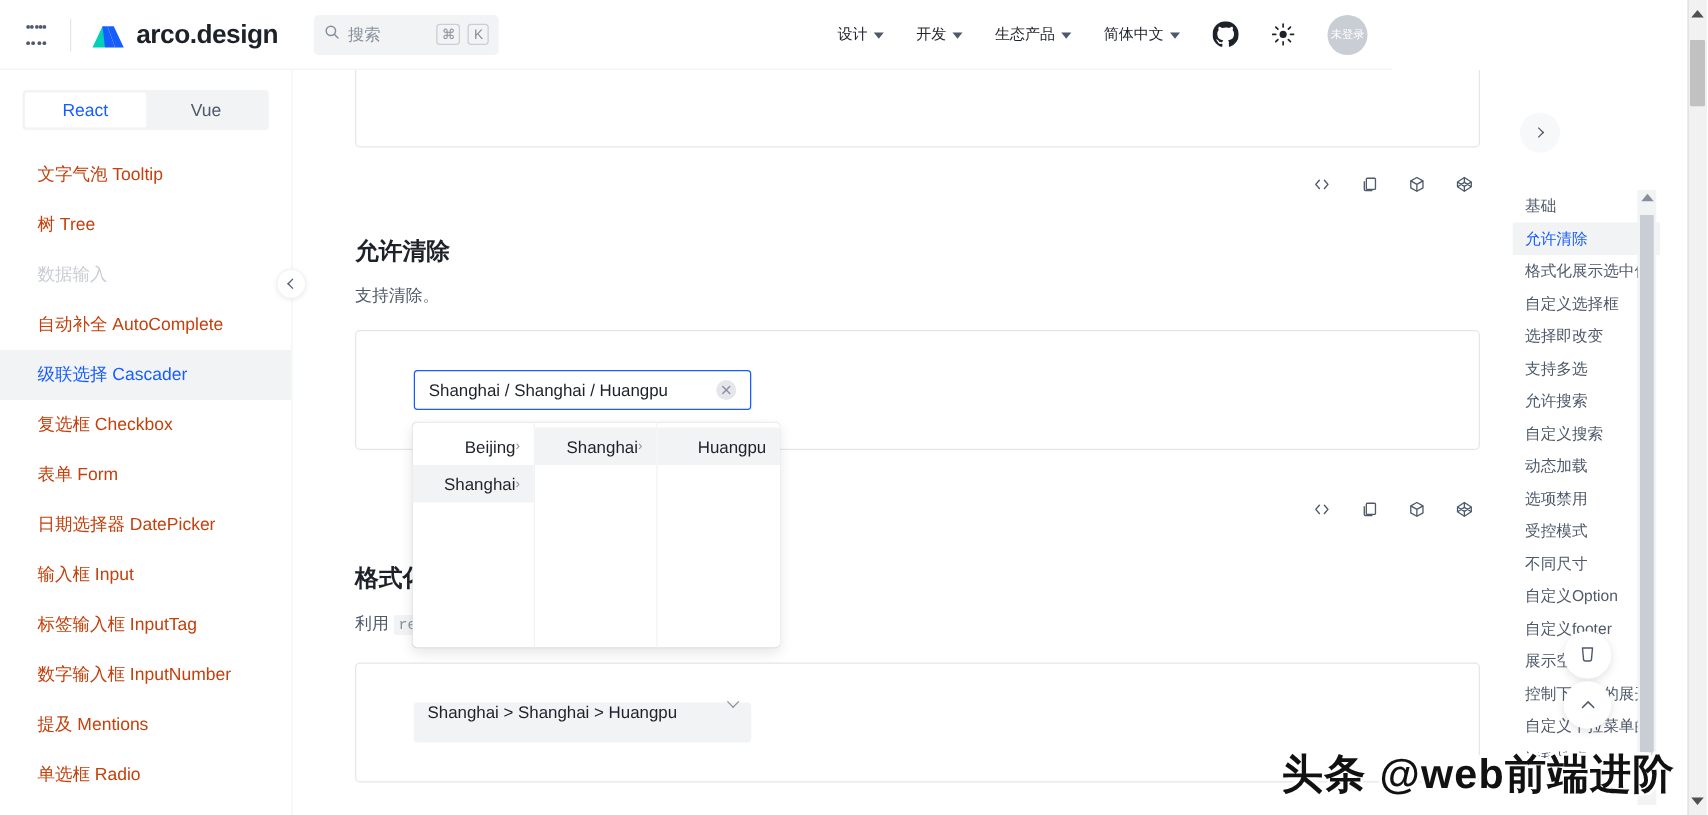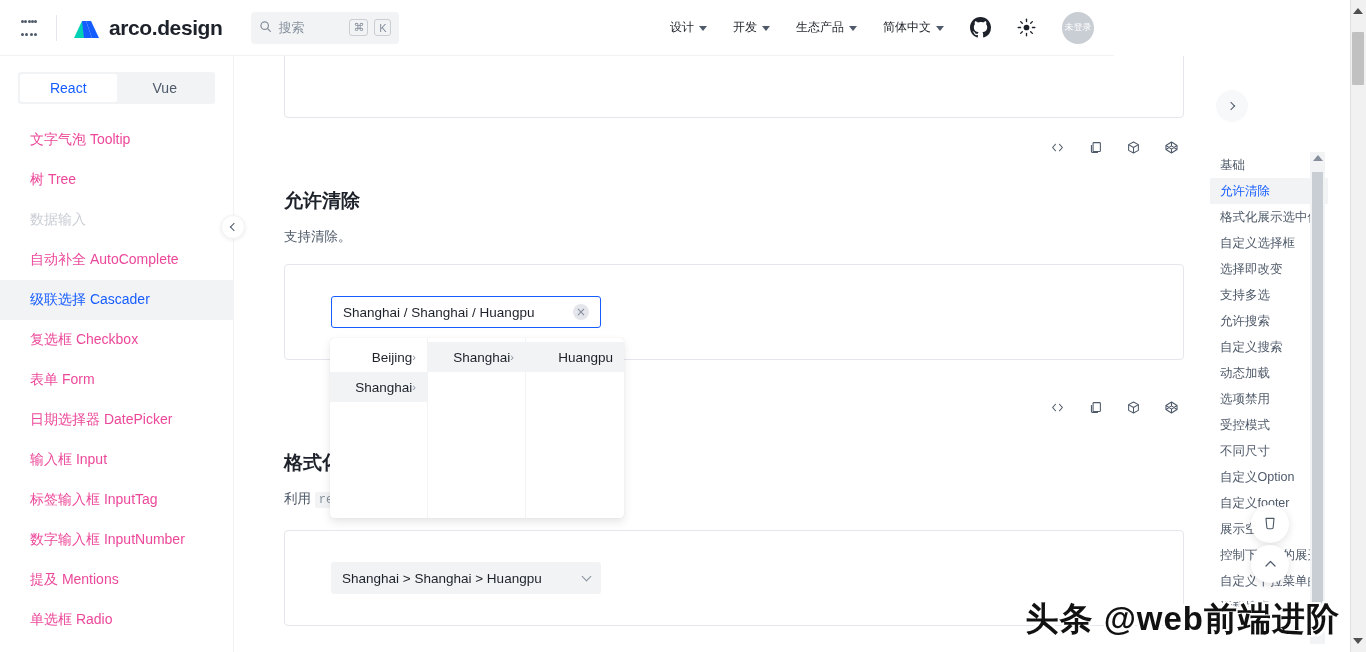--- a/index.html
+++ b/index.html
@@ -46,21 +46,21 @@
   .sidebar {
     position: absolute; top: 56px; left: 0; width: 234px; height: 596px;
     background: #fff; border-right: 1px solid #f2f3f5; overflow: hidden;
   }
   .seg { margin: 16px 18px 0 18px; height: 32px; background: #f2f3f5; border-radius: 3px; display: flex; padding: 2px; }
   .seg-item { flex: 1; display: flex; align-items: center; justify-content: center;
     font-size: 14px; color: #4e5969; border-radius: 2px; cursor: pointer; }
   .seg-item.active { background: #fff; color: #165dff; }
   .menu { margin-top: 16px; }
   .menu-item { height: 40px; display: flex; align-items: center; padding-left: 30px;
-    font-size: 14px; color: #ec4899; cursor: pointer; }
+    font-size: 14px; color: #c2410c; cursor: pointer; }
   .menu-item.group { color: #c9cdd4; cursor: default; }
   .menu-item.active { background: #f2f3f5; color: #165dff; }
 
   
   .collapse-left {
     position: absolute; left: 221px; top: 215px; width: 24px; height: 24px; border-radius: 50%;
     background: #fff; border: 1px solid #f2f3f5; box-shadow: 0 1px 4px rgba(0,0,0,.08);
     display: flex; align-items: center; justify-content: center; z-index: 40; cursor: pointer;
   }
   .collapse-right {
@@ -87,21 +87,21 @@
   
   .casc-input {
     position: relative; width: 270px; height: 32px; border: 1px solid #165dff; border-radius: 3px;
     background: #fff; display: flex; align-items: center; padding: 0 11px; cursor: text;
   }
   .casc-value { font-size: 13.5px; color: #1d2129; flex: 1; }
   .clear-btn { width: 16px; height: 16px; border-radius: 50%; background: #e5e6eb; color: #86909c;
     display: flex; align-items: center; justify-content: center; font-size: 11px; cursor: pointer; }
   .select-box {
     width: 270px; height: 32px; border-radius: 3px; background: #f2f3f5;
-    display: flex; align-items: center; padding: 0 11px; cursor: pointer;
+    display: flex; align-items: flex-start; padding: 0 11px; cursor: pointer;
   }
   .select-value { font-size: 13.5px; color: #1d2129; flex: 1; }
   .chev-down { width: 7px; height: 7px; border-bottom: 1.4px solid #86909c; border-right: 1.4px solid #86909c;
     transform: rotate(45deg); margin-top: -4px; }
 
   
   .casc-panel {
     position: absolute; left: 330px; top: 338px; display: flex;
     background: #fff; border-radius: 4px; box-shadow: 0 4px 10px rgba(0,0,0,.10), 0 0 1px rgba(0,0,0,.15);
     z-index: 60; height: 180px;

